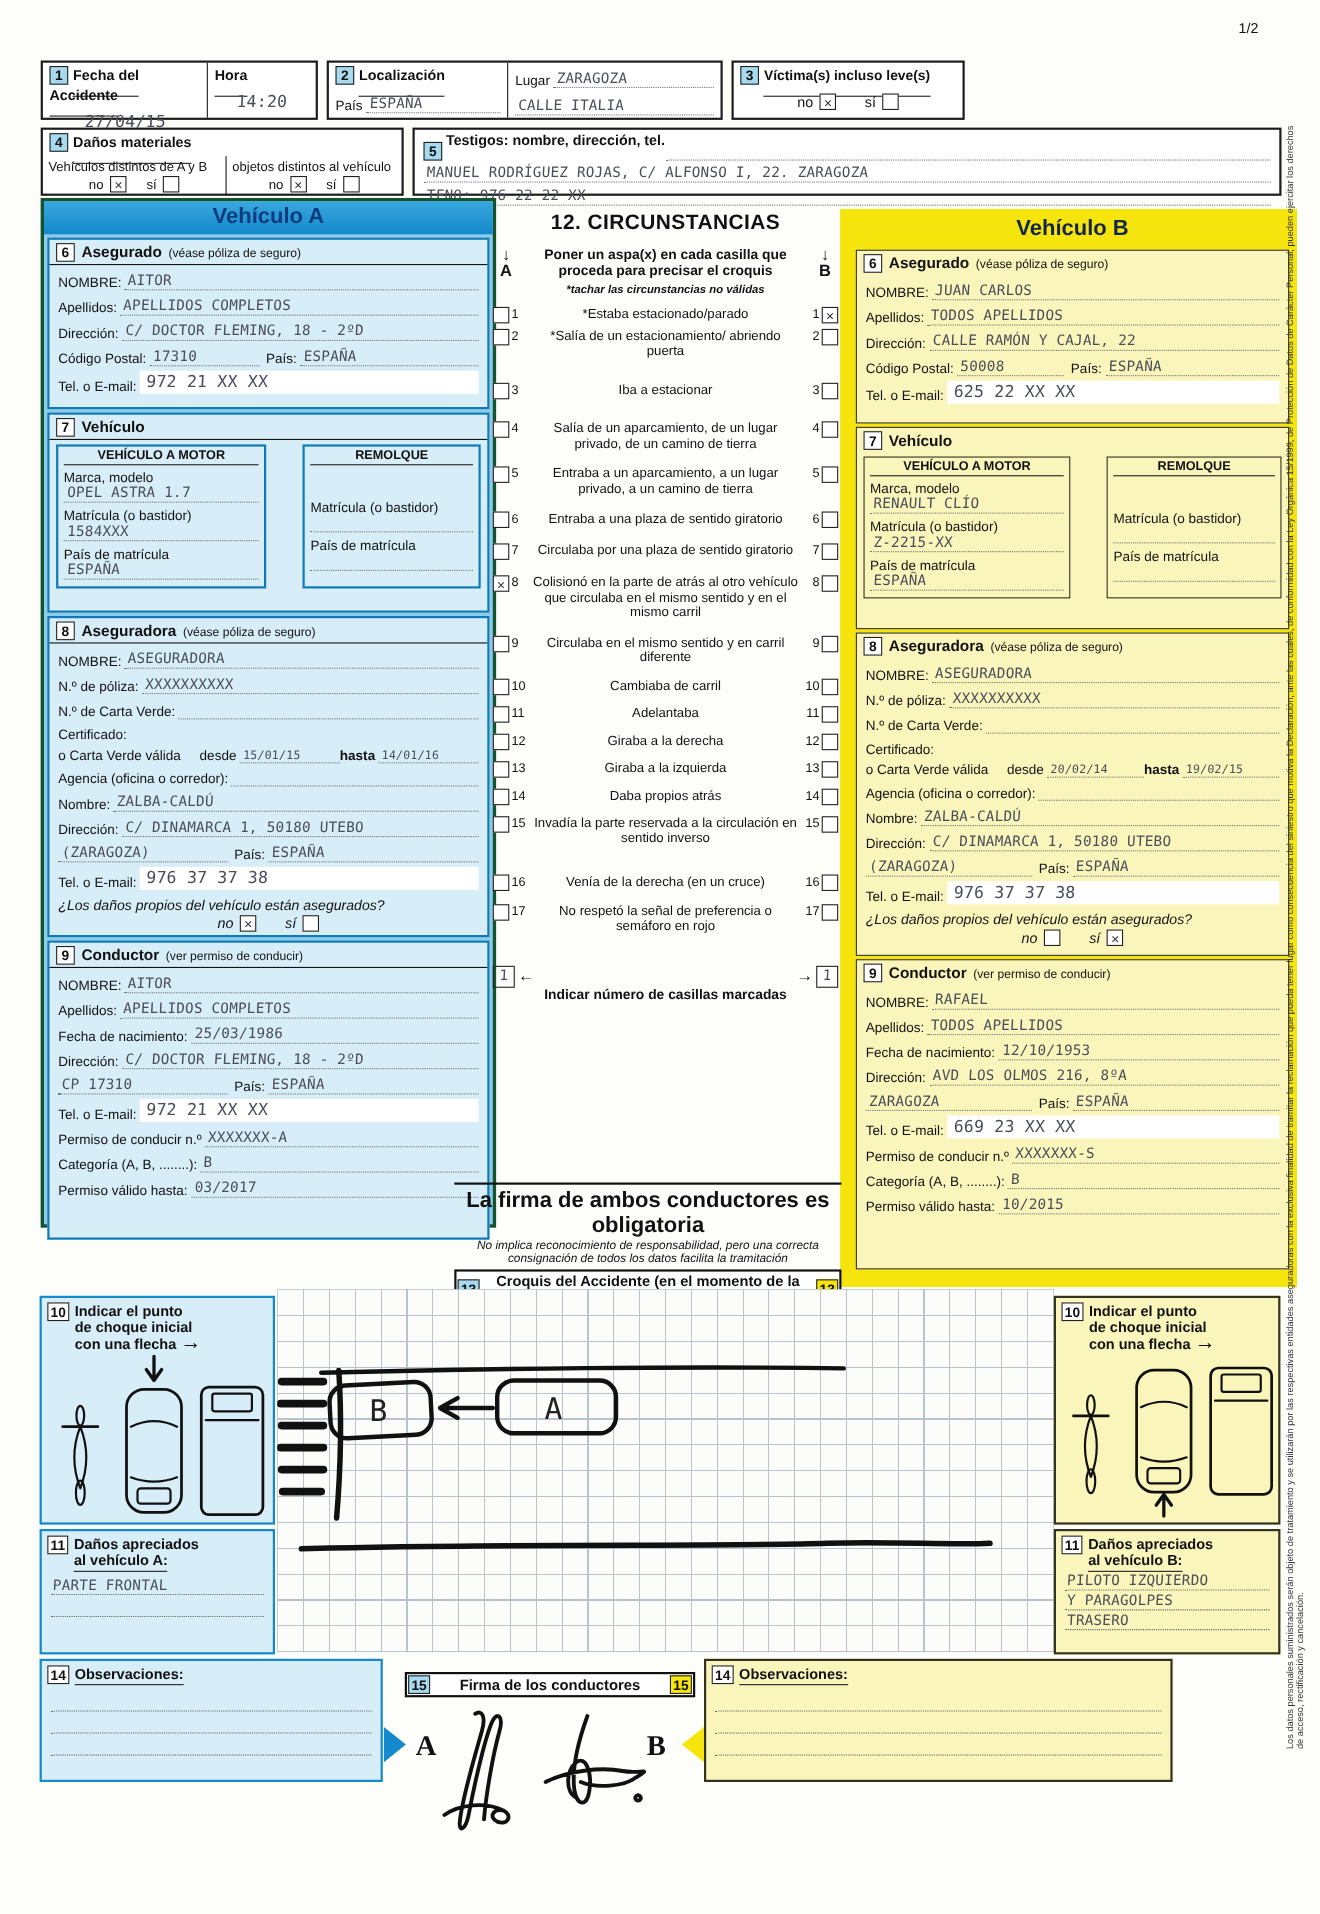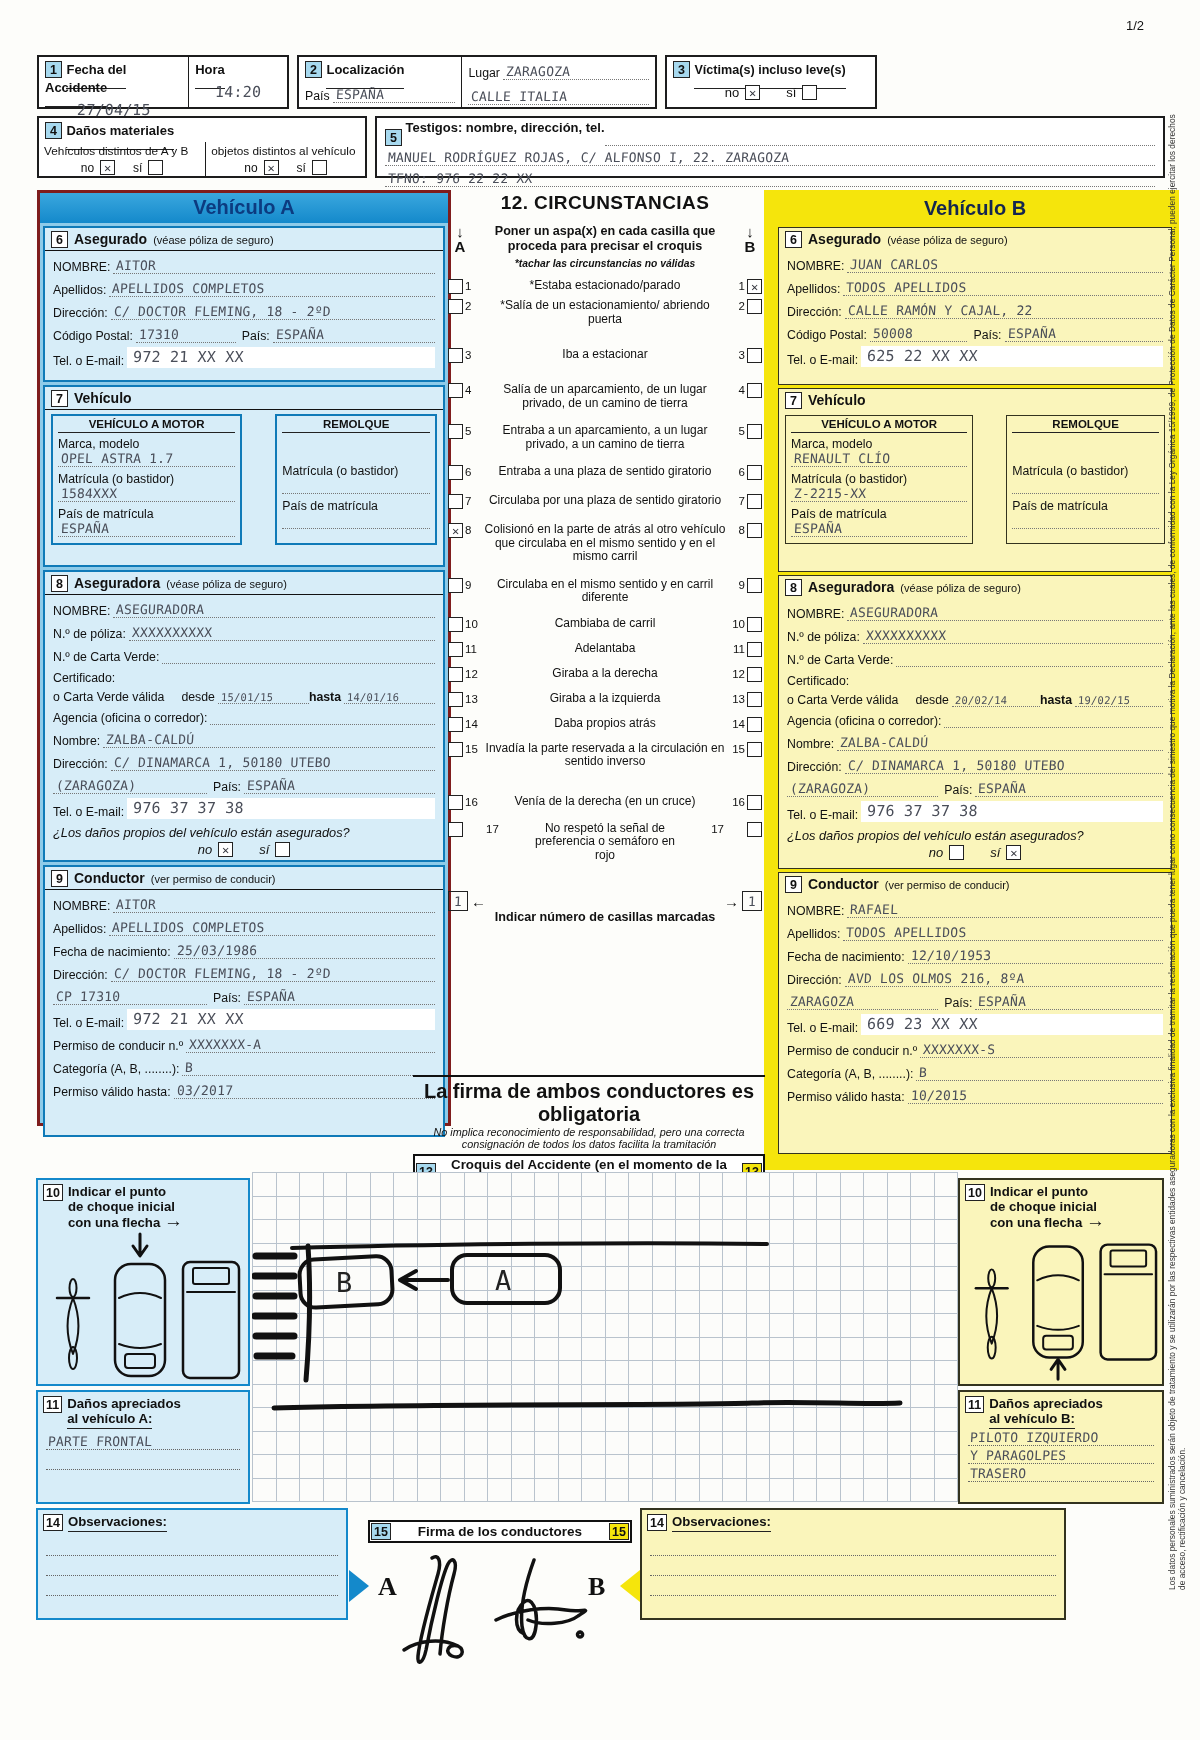--- a/index.html
+++ b/index.html
@@ -19,21 +19,21 @@
   .hw.big{font-size:15px;}
   .dotv{border-bottom:1.6px dotted #777;flex:1;min-height:15px;display:flex;align-items:flex-end;padding:0 3px;}
   .fr{display:flex;align-items:flex-end;margin:4px 8px 0 8px;font-size:12.3px;min-height:19px;}
   .fl{white-space:nowrap;padding-right:3px;}
   .cbx{width:15px;height:15px;border:1.6px solid #222;background:#fff;display:inline-flex;
        align-items:center;justify-content:center;flex:none;box-sizing:border-box;}
   .cbx.on::after{content:"✕";font-family:"DejaVu Sans Mono",monospace;font-size:12px;color:#33353d;font-weight:bold;}
   .nosi{display:flex;gap:26px;justify-content:center;align-items:center;font-size:13px;}
   .nosi .p{display:flex;gap:6px;align-items:center;}
   
-  .colA{left:37px;top:190px;width:408px;height:930px;border:3px solid #7f1d1d;background:#8ecbe9;}
+  .colA{left:37px;top:180px;width:408px;height:930px;border:3px solid #14532d;background:#8ecbe9;}
   .colA .band{background:linear-gradient(#3aa7de,#1489cb);text-align:center;font-weight:bold;font-size:20px;
               color:#0c3b80;padding:3px 0 4px 0;}
   .colA .sec{border:2px solid #0f7ab8;background:#d7edf8;margin:3px;}
   .colA .sech{border-bottom:1.7px solid #111;}
   .subbx-a{border:2px solid #0f7ab8;}
   
   .colB{left:764px;top:190px;width:400px;height:972px;border:4px solid #f5e50c;border-left:11px solid #f5e50c;background:#f5e50c;}
   .colB .band{background:#f5e50c;text-align:center;font-weight:bold;font-size:20px;color:#14264f;padding:3px 0 4px 0;}
   .colB .sec{border:1.7px solid #33331f;background:#faf5bb;margin:3px;}
   .subbx-b{border:1.7px solid #33331f;}
@@ -535,21 +535,21 @@
         <span class="cno" style="text-align:right;">15</span>
         <span class="cbx"></span>
       </div>
     <div class="crow" style="margin-top:26px;">
         <span class="cbx"></span>
         <span class="cno">16</span>
         <span class="ct">Venía de la derecha (en un cruce)</span>
         <span class="cno" style="text-align:right;">16</span>
         <span class="cbx"></span>
       </div>
-    <div class="crow" style="margin-top:12px;gap:21px;">
+    <div class="crow" style="margin-top:12px;">
         <span class="cbx"></span>
         <span class="cno">17</span>
         <span class="ct">No respetó la señal de preferencia o semáforo en rojo</span>
         <span class="cno" style="text-align:right;">17</span>
         <span class="cbx"></span>
       </div>
 
     <div class="cntrow">
       <span class="cntbox">
           <span class="hw">1</span>

